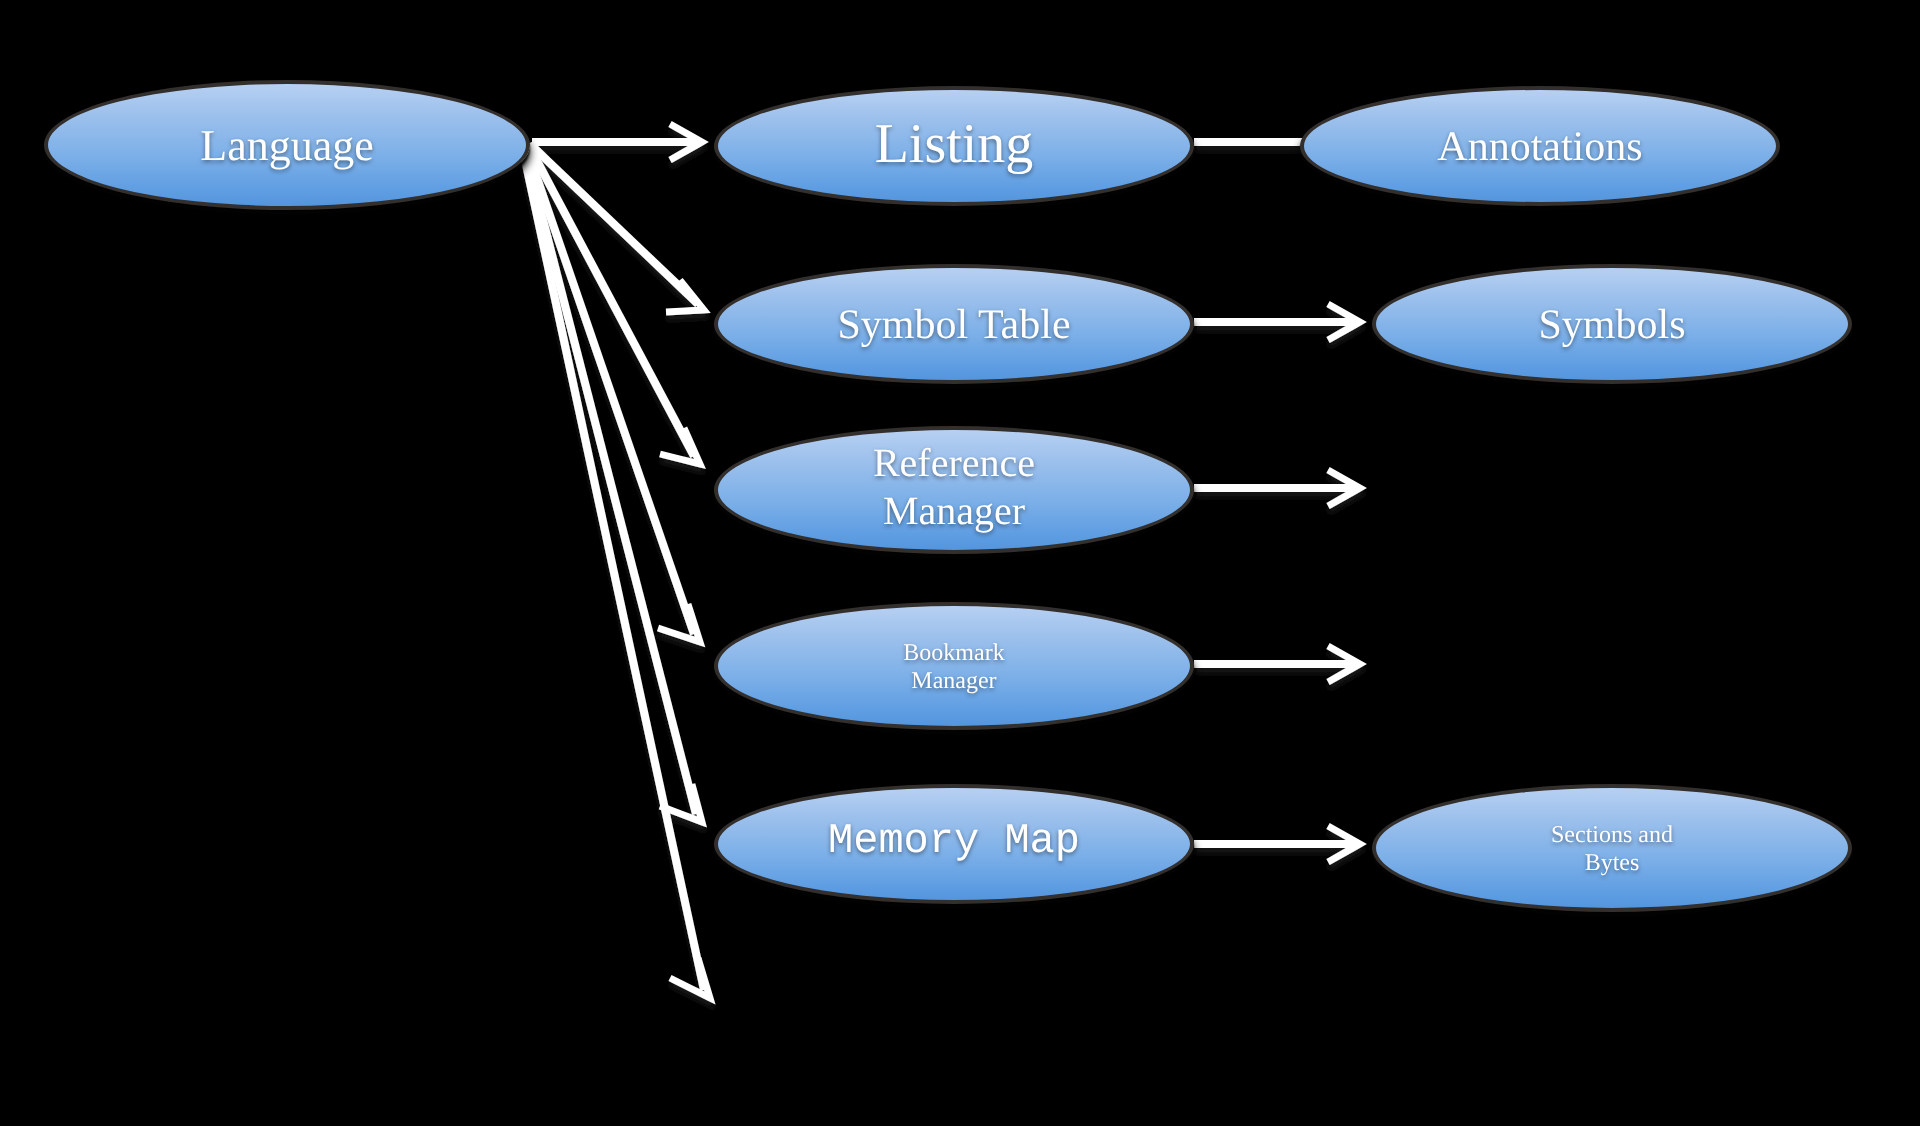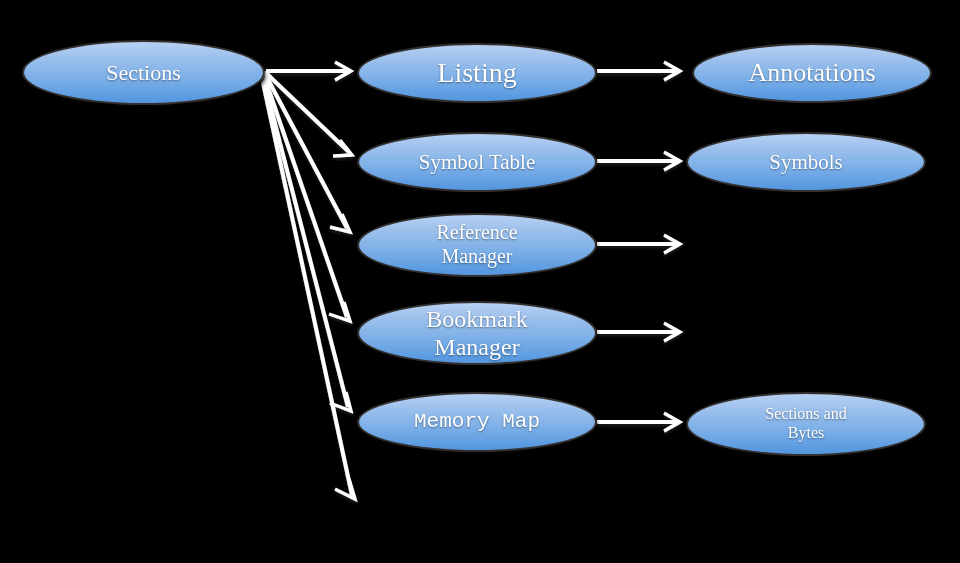--- a/index.html
+++ b/index.html
@@ -41,28 +41,28 @@
   }
   .node .label {
     display: block;
     padding: 0 14px;
     white-space: pre-line;
   }
   .n-program   { left: 22px;  top: 40px;  width: 243px; height: 65px;  font-size: 22px; }
   .n-listing   { left: 357px; top: 43px;  width: 240px; height: 60px;  font-size: 28px; }
   .n-symtab    { left: 357px; top: 132px; width: 240px; height: 60px;  font-size: 21px; text-align: center; }
   .n-refmgr    { left: 357px; top: 213px; width: 240px; height: 64px;  font-size: 20px; justify-content: center; }
-  .n-bkmgr     { left: 357px; top: 301px; width: 240px; height: 64px;  font-size: 24px; }
+  .n-bkmgr     { left: 357px; top: 301px; width: 240px; height: 64px;  font-size: 12px; }
   .n-memmap    { left: 357px; top: 392px; width: 240px; height: 60px;  font-size: 21px; font-family: Liberation Mono, monospace; }
   .n-language  { left: 357px; top: 477px; width: 240px; height: 60px;  font-size: 21px; }
-  .n-annot     { left: 692px; top: 43px;  width: 240px; height: 60px;  font-size: 26px; }
+  .n-annot     { left: 650px; top: 43px;  width: 240px; height: 60px;  font-size: 21px; }
   .n-symbols   { left: 686px; top: 132px; width: 240px; height: 60px;  font-size: 21px; }
   .n-refs      { left: 686px; top: 213px; width: 240px; height: 60px;  font-size: 21px; }
   .n-bkmks     { left: 686px; top: 301px; width: 240px; height: 60px;  font-size: 21px; }
-  .n-secbytes  { left: 686px; top: 392px; width: 240px; height: 64px;  font-size: 16px; align-items: center; }
+  .n-secbytes  { left: 686px; top: 392px; width: 240px; height: 64px;  font-size: 12px; align-items: center; }
 </style>
 </head>
 <body>
 
 <div id="canvas">
 
   <svg id="edges" viewBox="0 0 960 563" width="960" height="563" aria-hidden="true">
     <defs>
       <filter id="edgeShadow" x="-20%" y="-20%" width="150%" height="200%">
         <feDropShadow dx="0" dy="3" stdDeviation="1.2" flood-color="#141414" flood-opacity="0.95"></feDropShadow>
@@ -122,21 +122,21 @@
       </g>
 
       <g>
         <line x1="597" y1="422" x2="678" y2="422"></line>
         <polyline points="664,413 680,422 664,431" stroke-width="3.4"></polyline>
       </g>
     </g>
   </svg>
 
   <div class="node n-program">
-    <span class="label">Sections</span>
+    <span class="label">Language</span>
   </div>
 
   <div class="node n-listing">
     <span class="label">Listing</span>
   </div>
 
   <div class="node n-symtab">
     <span class="label">Symbol Table</span>
   </div>
 

